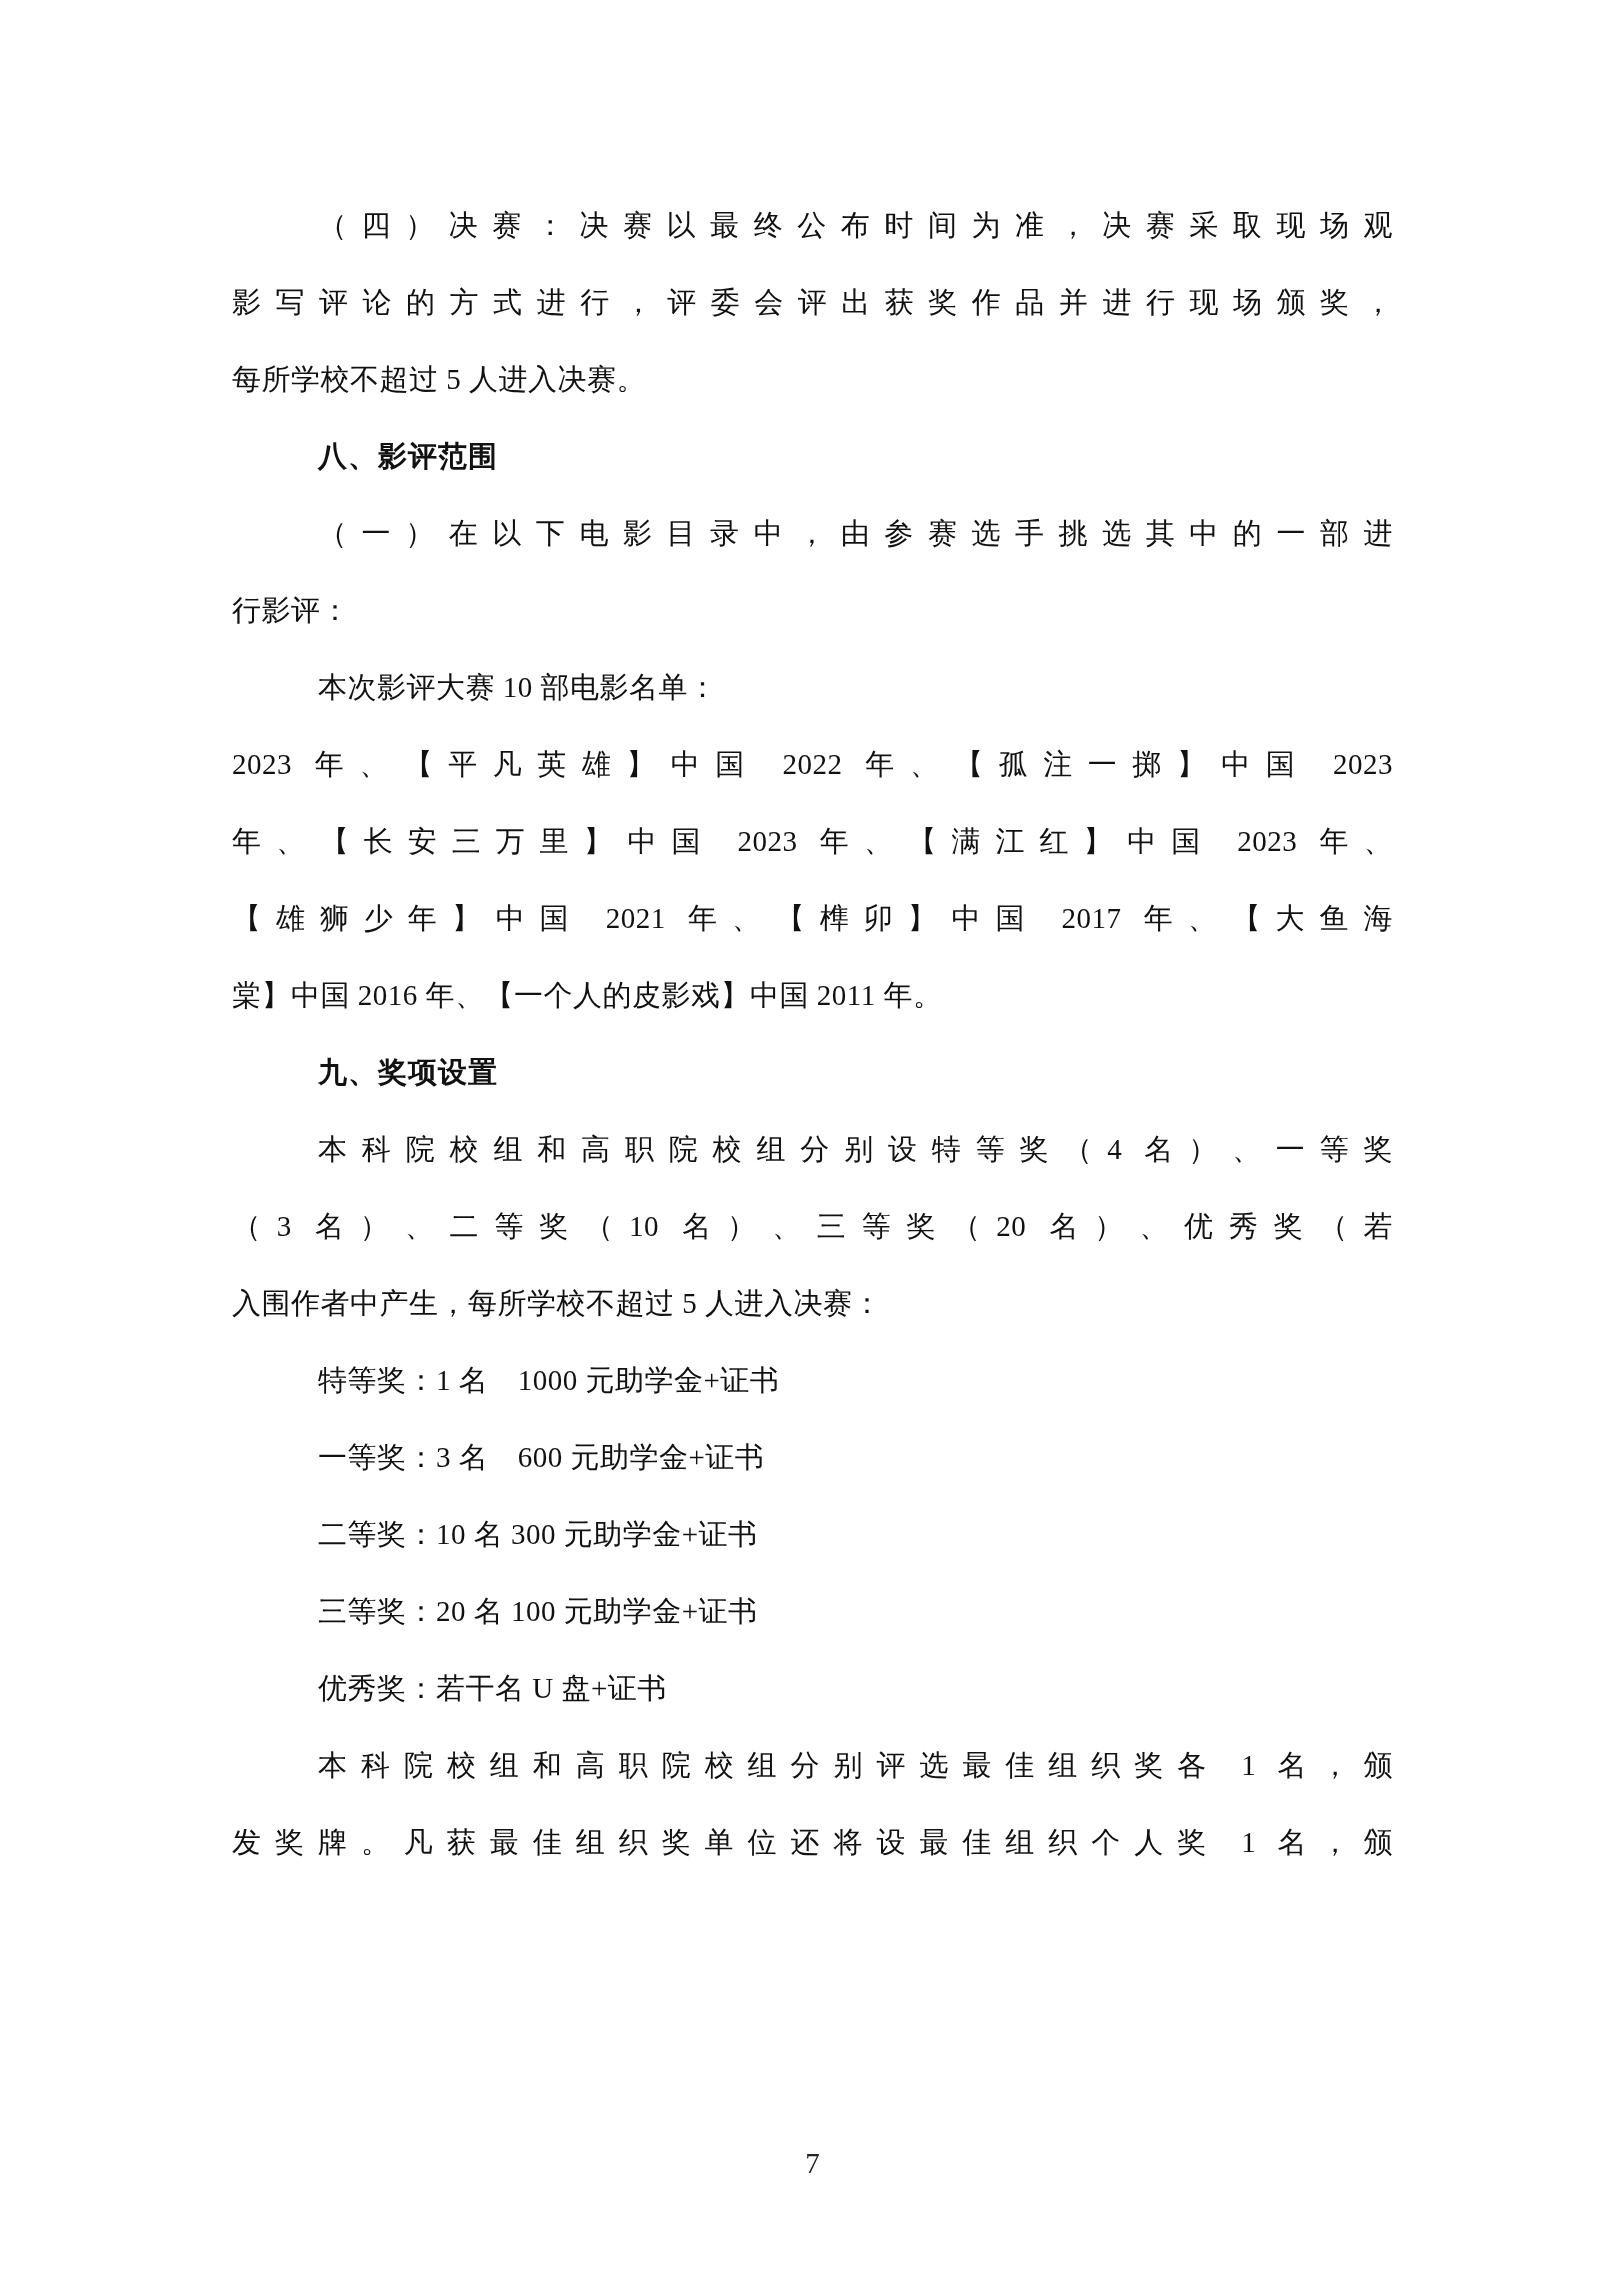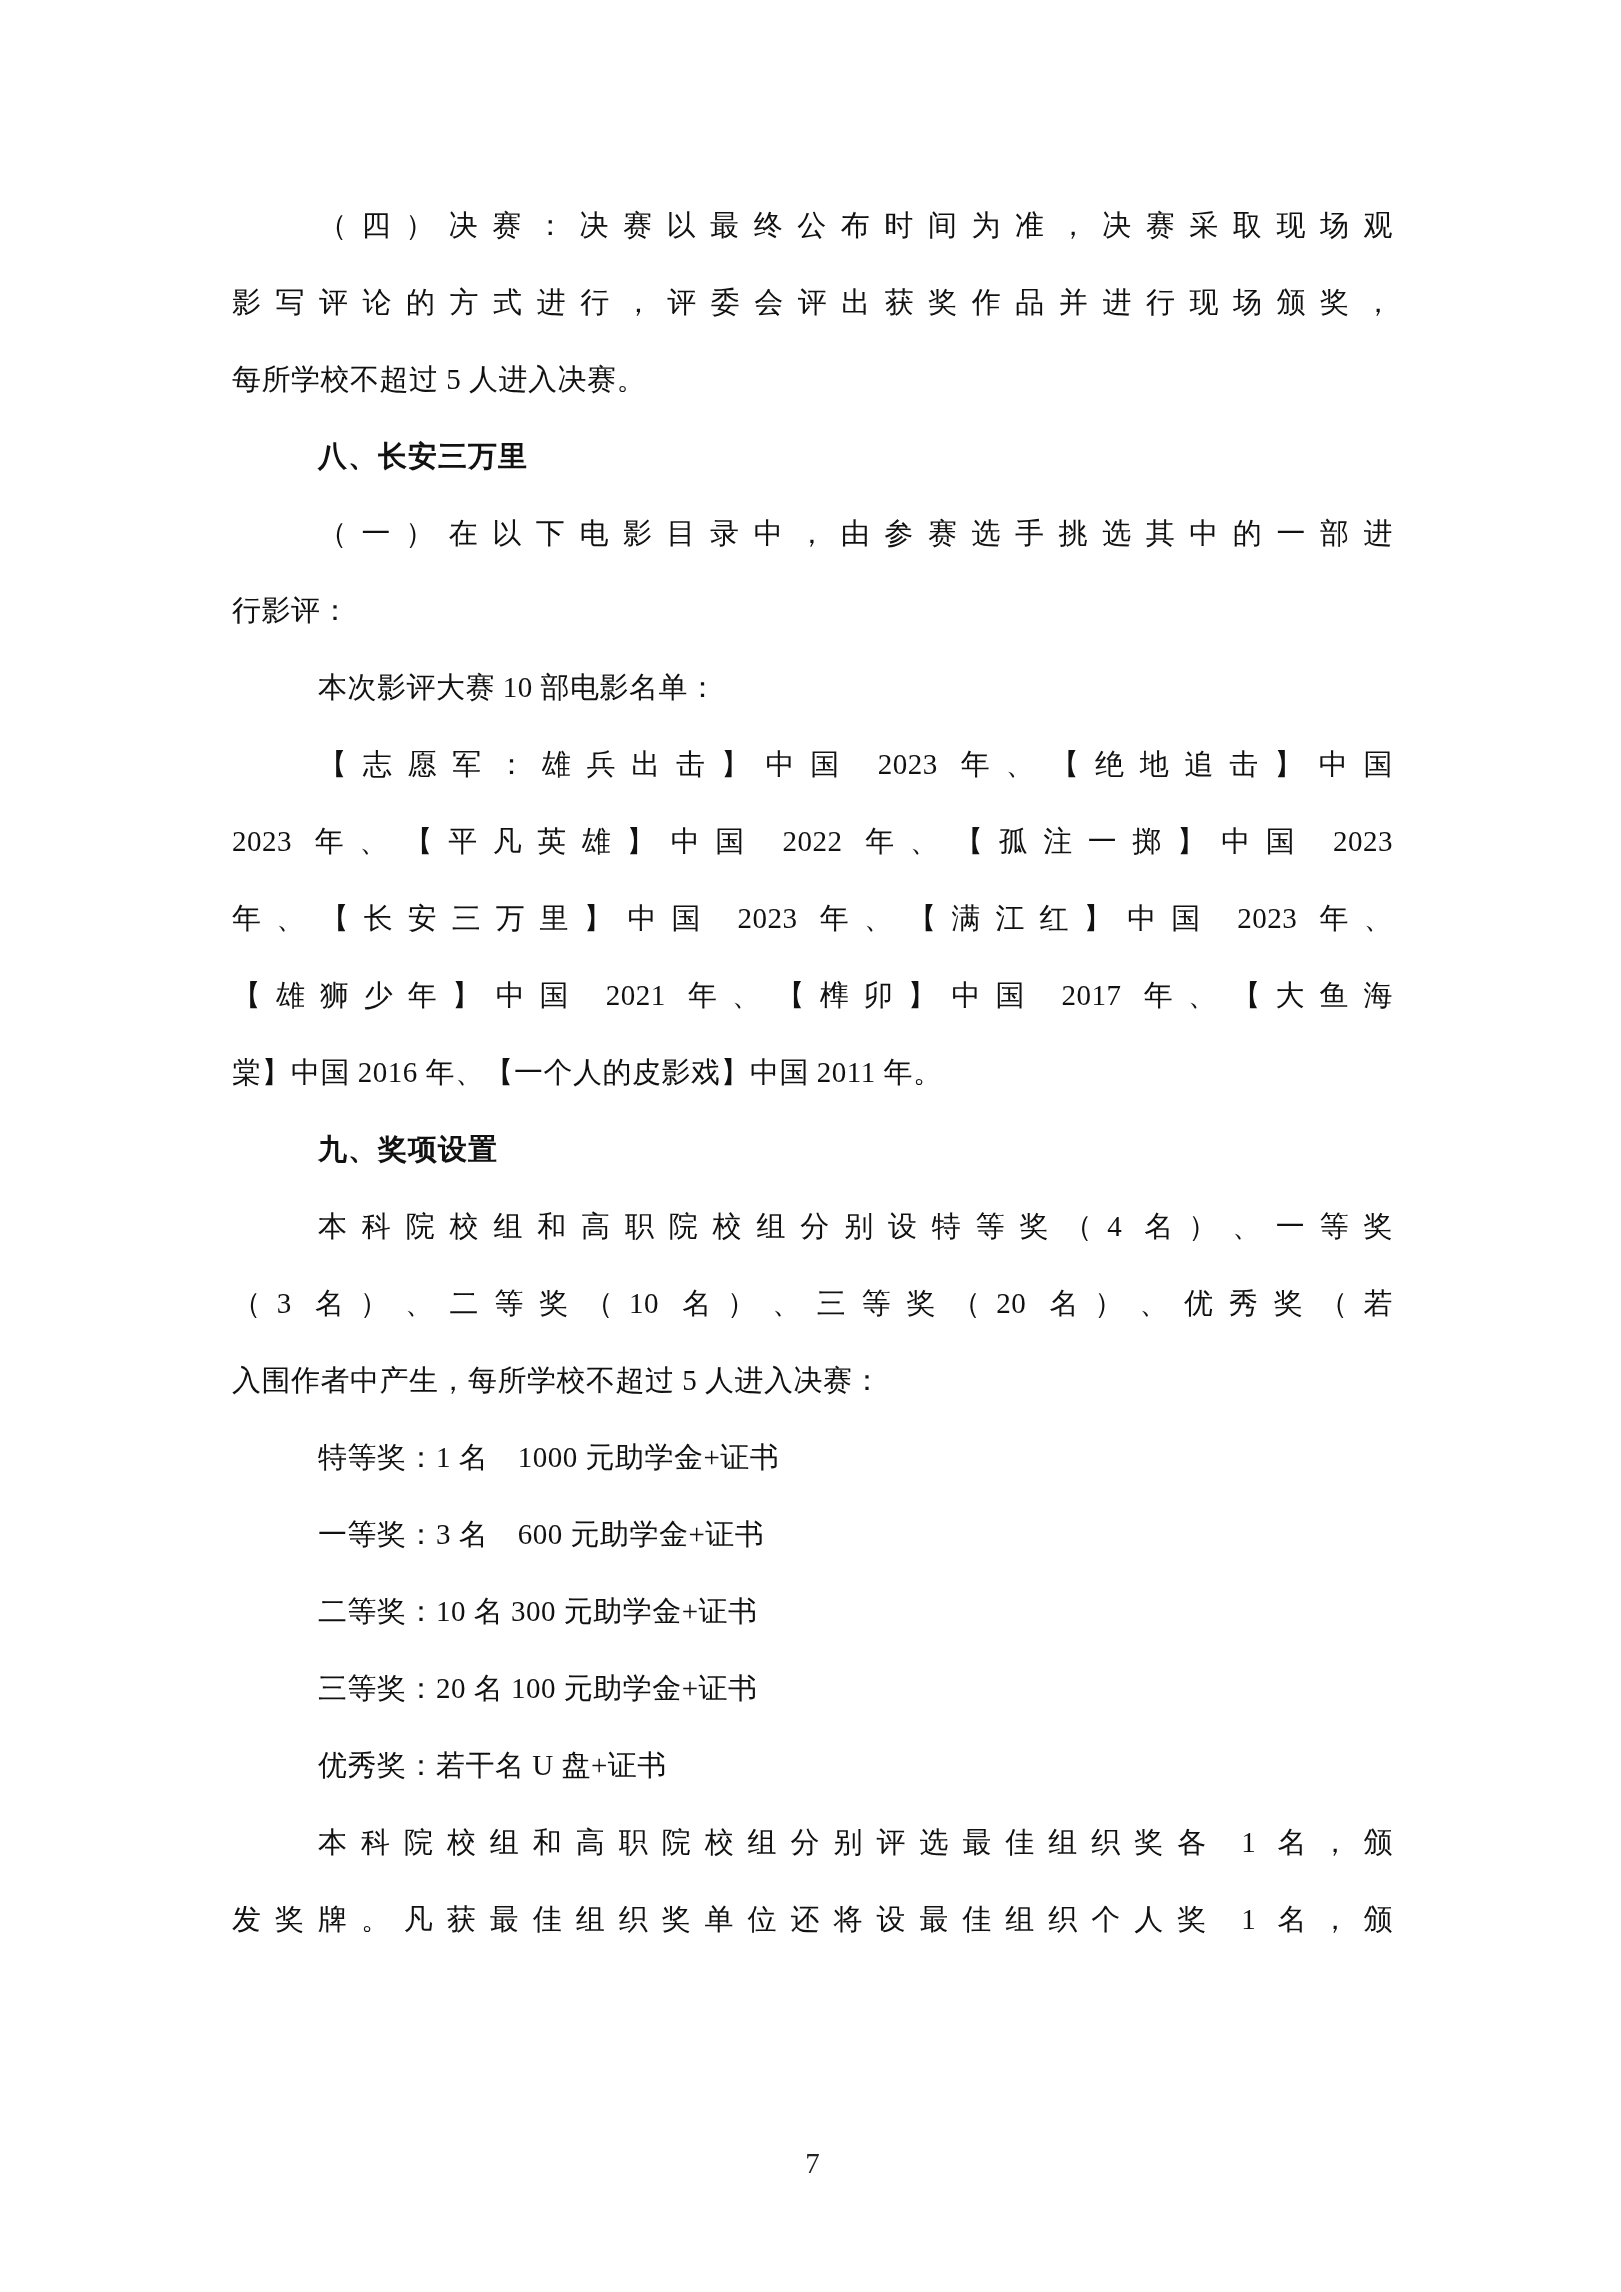--- a/index.html
+++ b/index.html
@@ -56,25 +56,24 @@
   }
 </style>
 </head>
 <body>
 
 <div class="page">
   <main class="text-block">
     <div class="line indent just">（四）决赛：决赛以最终公布时间为准，决赛采取现场观</div>
     <div class="line just">影写评论的方式进行，评委会评出获奖作品并进行现场颁奖，</div>
     <div class="line">每所学校不超过 5 人进入决赛。</div>
-    <div class="line indent heading">八、长安三万里</div>
+    <div class="line indent heading">八、影评范围</div>
     <div class="line indent just">（一）在以下电影目录中，由参赛选手挑选其中的一部进</div>
     <div class="line">行影评：</div>
     <div class="line indent">本次影评大赛 10 部电影名单：</div>
-    <div class="line indent just">【志愿军：雄兵出击】中国 2023 年、【绝地追击】中国</div>
     <div class="line just">2023 年、【平凡英雄】中国 2022 年、【孤注一掷】中国 2023</div>
     <div class="line just">年、【长安三万里】中国 2023 年、【满江红】中国 2023 年、</div>
     <div class="line just">【雄狮少年】中国 2021 年、【榫卯】中国 2017 年、【大鱼海</div>
     <div class="line">棠】中国 2016 年、【一个人的皮影戏】中国 2011 年。</div>
     <div class="line indent heading">九、奖项设置</div>
     <div class="line indent just">本科院校组和高职院校组分别设特等奖（4 名）、一等奖</div>
     <div class="line just">（3 名）、二等奖（10 名）、三等奖（20 名）、优秀奖（若</div>
     <div class="line">入围作者中产生，每所学校不超过 5 人进入决赛：</div>
     <div class="line indent">特等奖：1 名　1000 元助学金+证书</div>
     <div class="line indent">一等奖：3 名　600 元助学金+证书</div>

